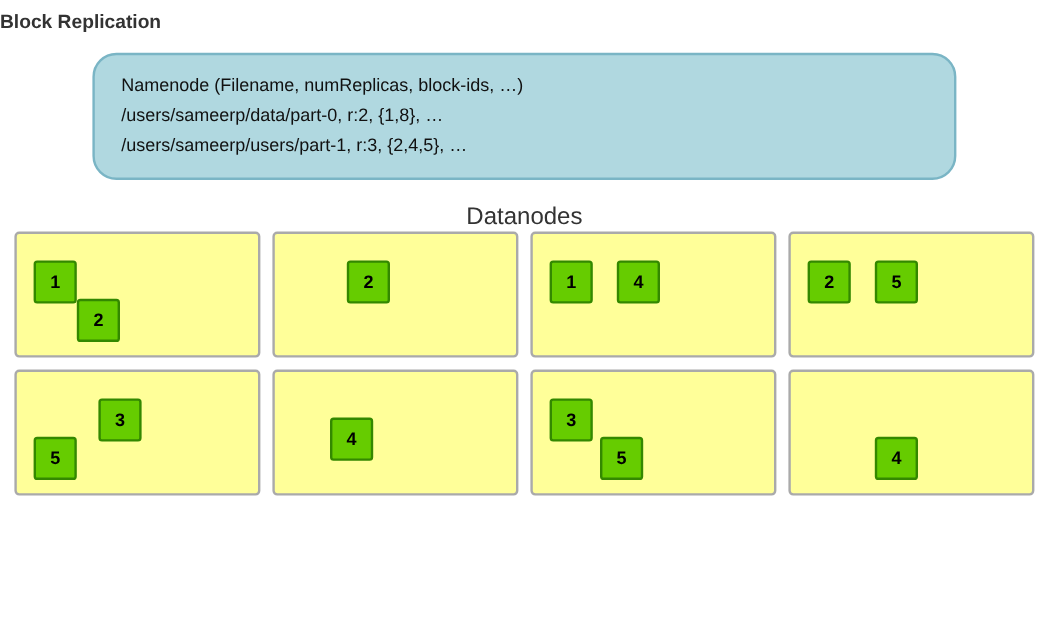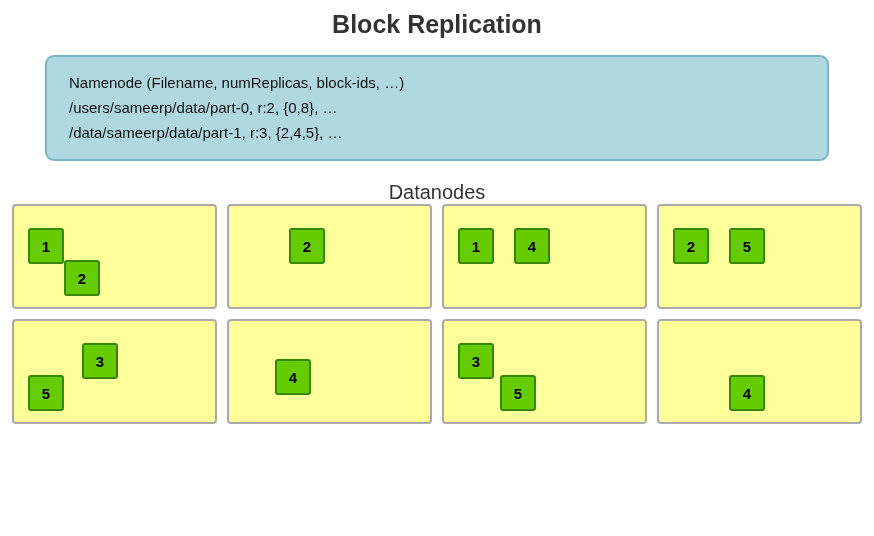--- a/index.html
+++ b/index.html
@@ -6,33 +6,32 @@
     body {
       width: 874px;
       height: 536px;
       background: #ffffff;
       font-family: Arial, sans-serif;
       overflow: hidden;
       position: relative;
     }
 
     .page-title {
-      text-align: center;
-      font-size: 25px;
+      font-size: 16px;
       color: #333;
       padding-top: 10px;
       padding-bottom: 8px;
     }
 
     .namenode-box {
       margin: 8px auto 0 auto;
-      width: 784px;
+      width: 720px;
       background: #b0d8e0;
       border: 2px solid #7ab5c5;
-      border-radius: 9px;
+      border-radius: 20px;
       padding: 14px 22px;
       font-size: 15px;
       line-height: 1.65;
       color: #111;
     }
 
     .datanodes-label {
       text-align: center;
       font-size: 20px;
       color: #333;
@@ -70,22 +69,22 @@
       color: #000;
     }
   </style>
 </head>
 <body>
 
 <h1 class="page-title">Block Replication</h1>
 
 <div class="namenode-box">
   <span>Namenode (Filename, numReplicas, block-ids, …)</span><br>
-  <span>/users/sameerp/data/part-0, r:2, {0,8}, …</span><br>
-  <span>/data/sameerp/data/part-1, r:3, {2,4,5}, …</span>
+  <span>/users/sameerp/data/part-0, r:2, {1,8}, …</span><br>
+  <span>/users/sameerp/users/part-1, r:3, {2,4,5}, …</span>
 </div>
 
 <div class="datanodes-label">Datanodes</div>
 
 <div class="datanode-grid" id="datanode-grid">
 <div class="datanode-cell">
       <div class="block-item" style="top: 22px; left: 14px;">1</div>
       <div class="block-item" style="top: 54px; left: 50px;">2</div>
     </div>
     <div class="datanode-cell">

